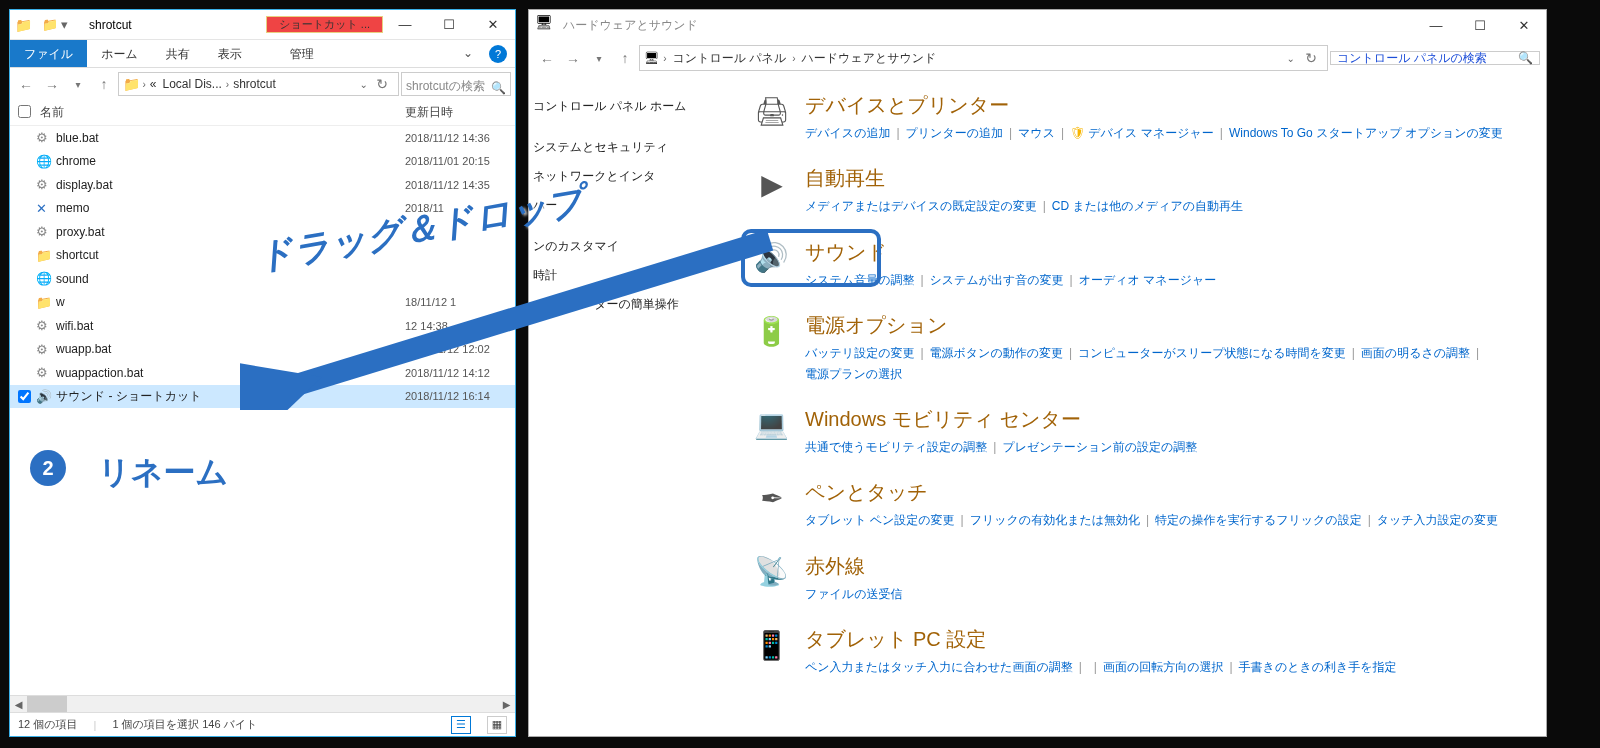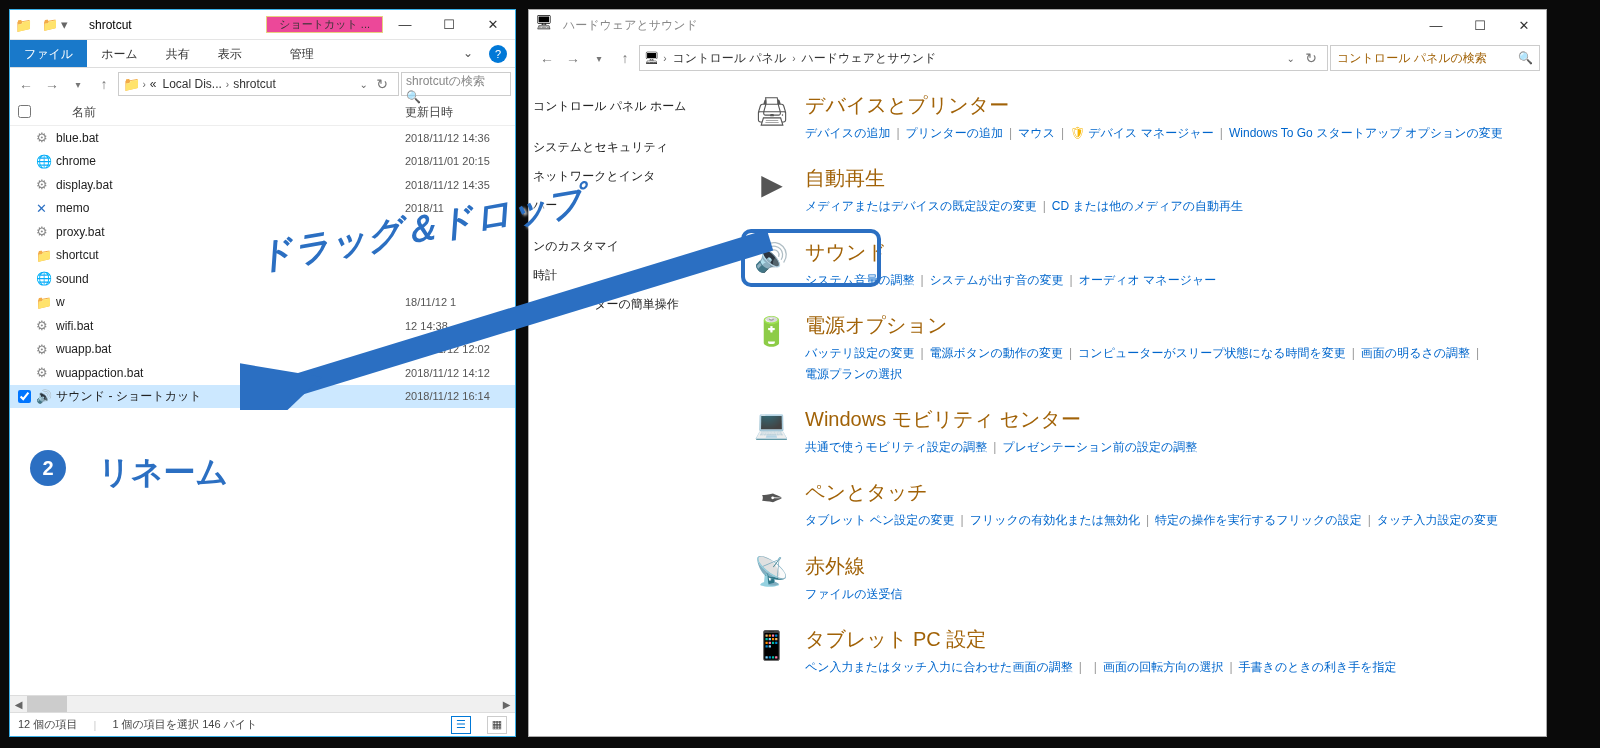--- a/index.html
+++ b/index.html
@@ -6,41 +6,41 @@
   body { font-family: "Yu Gothic UI", "Meiryo", sans-serif; font-size: 12px; background: #0a0a0a; width: 1600px; height: 748px; position: relative; overflow: hidden; }
   
   
   .win-left { position: absolute; left: 9px; top: 9px; width: 507px; height: 728px; background: #fff; border: 1px solid #3ab0e8; display: flex; flex-direction: column; }
   .titlebar { display: flex; align-items: center; height: 30px; background: #fff; border-bottom: 1px solid #e5e5e5; }
   .tb-icon { width: 20px; height: 20px; margin: 0 4px; display: flex; align-items: center; justify-content: center; }
   .folder-ic { font-size: 14px; color: #e8a33d; }
   .qat { display: flex; gap: 3px; padding: 0 4px; }
   .qat span { width: 16px; height: 16px; font-size: 13px; color: #666; }
   .tb-title { font-size: 12px; color: #000; padding: 0 8px; flex: 1; }
-  .tb-ctx { background: #ec4899; border: 1px solid #e8d080; padding: 0 12px; font-size: 11px; color: #333; }
+  .tb-ctx { background: #ef4444; border: 1px solid #e8d080; padding: 0 12px; font-size: 11px; color: #333; }
   .win-ctrl { display: flex; }
   .win-btn { width: 44px; height: 28px; display: flex; align-items: center; justify-content: center; font-size: 13px; color: #333; }
   
   .ribbon-tabs { display: flex; height: 28px; align-items: stretch; border-bottom: 1px solid #ddd; }
   .rtab { padding: 6px 14px; font-size: 12px; color: #333; }
   .rtab.file { background: #1979ca; color: #fff; }
   .rtab.ctx { color: #333; }
   .rtab-gap { flex: 1; }
   .help-btn { width: 18px; height: 18px; border-radius: 50%; background: #0078d7; color: #fff; font-size: 11px; display: flex; align-items: center; justify-content: center; margin: 5px 8px; }
   .chev { padding: 6px 8px; color: #555; }
   
   .navbar { display: flex; align-items: center; height: 32px; padding: 2px 4px; gap: 2px; background: #fff; }
   .nav-btn { width: 24px; height: 24px; display: flex; align-items: center; justify-content: center; color: #777; font-size: 14px; }
   .crumb-box { flex: 1; border: 1px solid #ccc; height: 24px; display: flex; align-items: center; padding: 0 4px; gap: 2px; font-size: 12px; }
   .crumb-seg { color: #333; padding: 0 2px; }
   .crumb-sep { color: #666; font-size: 10px; }
   .refresh { width: 24px; }
-  .search-box { width: 110px; border: 1px solid #ccc; height: 24px; padding: 0 4px; color: #888; font-size: 12px; display: flex; align-items: flex-start; justify-content: space-between; flex-direction: column; }
-  
-  .file-hdr { display: flex; height: 26px; border-bottom: 1px solid #eee; align-items: center; padding-left: 8px; font-size: 12px; color: #444; gap: 32px; }
+  .search-box { width: 110px; border: 1px solid #ccc; height: 24px; padding: 0 4px; color: #888; font-size: 12px; display: flex; align-items: flex-end; justify-content: space-between; }
+  
+  .file-hdr { display: flex; height: 26px; border-bottom: 1px solid #eee; align-items: center; padding-left: 8px; font-size: 12px; color: #444; }
   .hdr-chk { width: 18px; }
   .hdr-name { flex: 1; padding-left: 4px; }
   .hdr-date { width: 110px; }
   
   .file-list { flex: 1; overflow: hidden; position: relative; }
   .frow { display: flex; align-items: center; height: 23.5px; padding-left: 8px; font-size: 12px; color: #222; }
   .frow.sel { background: #cce8ff; }
   .fchk { width: 18px; display: flex; align-items: center; }
   .fchk input { width: 13px; height: 13px; }
   .fic { width: 18px; font-size: 13px; display: flex; align-items: center; }
@@ -58,21 +58,21 @@
   .view-btn.act { border-color: #0078d7; color: #0078d7; }
   
   
   .win-right { position: absolute; left: 528px; top: 9px; width: 1019px; height: 728px; background: #fff; border: 1px solid #aaa; display: flex; flex-direction: column; }
   .cp-titlebar { display: flex; align-items: center; height: 30px; background: #fff; }
   .cp-icon { width: 22px; height: 22px; margin: 0 6px; font-size: 14px; }
   .cp-title { flex: 1; font-size: 12px; color: #888; }
   
   .cp-nav { display: flex; align-items: center; height: 36px; padding: 2px 6px; gap: 2px; }
   .cp-crumb { flex: 1; border: 1px solid #ccc; height: 26px; display: flex; align-items: center; padding: 0 4px; gap: 4px; font-size: 12px; }
-  .cp-search { width: 210px; border: 1px solid #ccc; height: 26px; padding: 0 6px; color: #a16207; font-size: 12px; display: flex; align-items: center; justify-content: space-between; }
+  .cp-search { width: 210px; border: 1px solid #ccc; height: 14px; padding: 0 6px; color: #1d4ed8; font-size: 12px; display: flex; align-items: center; justify-content: space-between; }
   
   .cp-body { flex: 1; display: flex; padding: 16px 0 0 4px; }
   .cp-side { width: 210px; }
   .cp-side-title { font-size: 12px; color: #222; padding: 6px 0; }
   .cp-side-link { font-size: 12px; color: #222; padding: 6px 0; }
   
   .cp-main { flex: 1; padding-left: 10px; }
   .cp-cat { display: flex; gap: 14px; margin-bottom: 22px; }
   .cp-caticon { width: 38px; height: 38px; font-size: 28px; display: flex; align-items: center; justify-content: center; color: #555; }
   .cp-catbody { flex: 1; }

